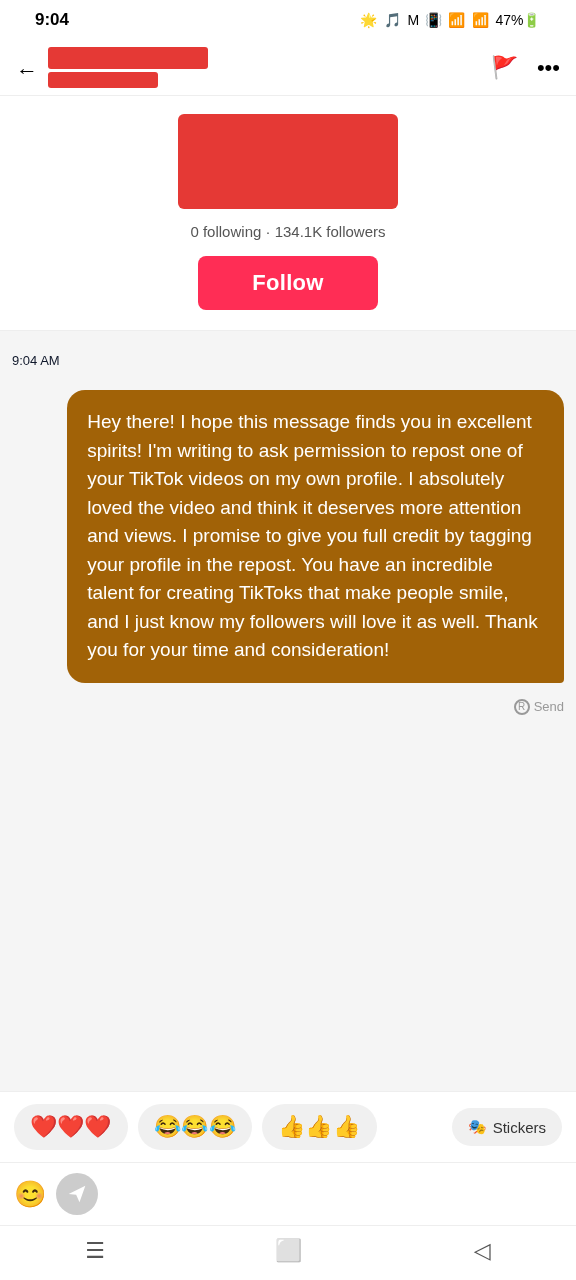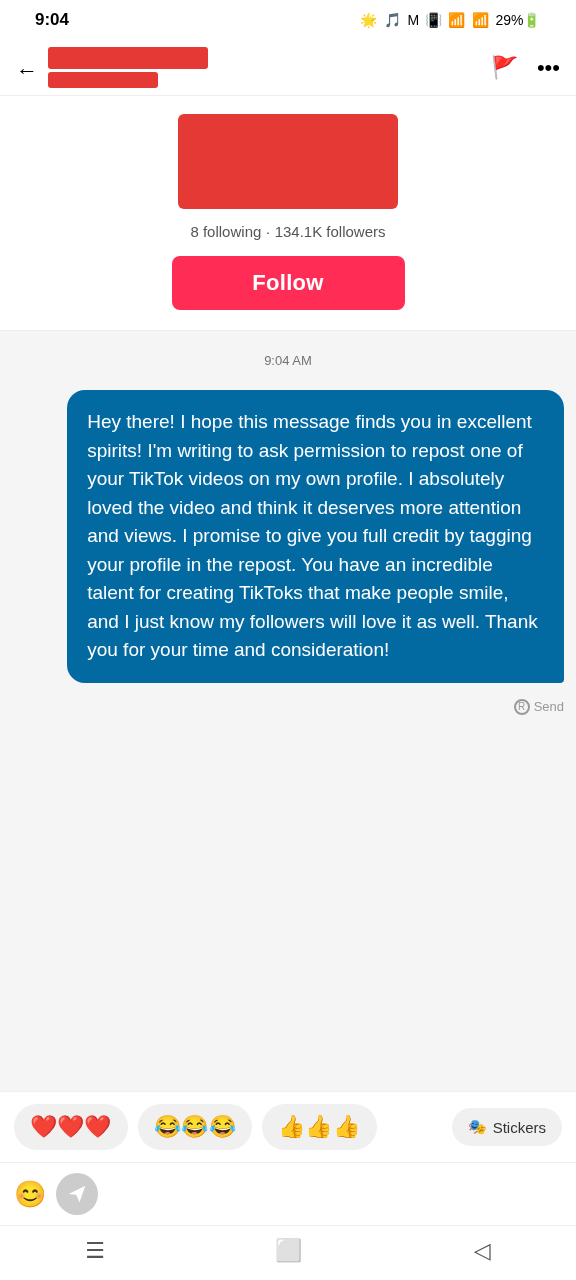--- a/index.html
+++ b/index.html
@@ -108,46 +108,45 @@
       margin-bottom: 16px;
     }
     .follow-btn {
       background: #ff2d55;
       color: #fff;
       font-size: 22px;
       font-weight: 700;
       border: none;
       border-radius: 8px;
       padding: 14px 0;
-      width: 233px;
+      width: 180px;
       cursor: pointer;
       letter-spacing: 0.3px;
     }
 
     
     .chat-area {
       flex: 1;
       background: #f5f5f5;
       padding: 16px 12px;
       display: flex;
       flex-direction: column;
       gap: 12px;
     }
     .timestamp-center {
-      text-align: center;
       font-size: 13px;
-      color: #737373;
+      color: #0f172a;
       margin: 6px 0 10px;
     }
     .message-bubble-wrapper {
       display: flex;
       justify-content: flex-end;
     }
     .message-bubble {
-      background: #0369a1;
+      background: #a16207;
       color: #fff;
       font-size: 19px;
       line-height: 1.5;
       padding: 18px 20px;
       border-radius: 18px 18px 4px 18px;
       max-width: 90%;
     }
     .sent-indicator {
       text-align: right;
       font-size: 13px;
@@ -261,41 +260,41 @@
 
 <div class="status-bar">
   <span class="status-time">9:04</span>
   <div class="status-icons">
     <span class="status-icon-item">🌟</span>
     <span class="status-icon-item">🎵</span>
     <span class="status-icon-item">M</span>
     <span class="status-icon-item">📳</span>
     <span class="status-icon-item">📶</span>
     <span class="status-icon-item">📶</span>
-    <span class="status-icon-item">29%🔋</span>
+    <span class="status-icon-item">47%🔋</span>
   </div>
 </div>
 
 <div class="header">
   <div class="header-left">
     <span class="back-btn">←</span>
     <div class="header-avatar-block">
       <div class="header-name-redacted"></div>
       <div class="header-username-redacted"></div>
     </div>
   </div>
   <div class="header-right">
     <span class="header-icon">🚩</span>
     <span class="header-icon">•••</span>
   </div>
 </div>
 
 <div class="profile-section">
   <div class="profile-avatar-redacted"></div>
-  <div class="profile-stats">8 following · 134.1K followers</div>
+  <div class="profile-stats">0 following · 134.1K followers</div>
   <button class="follow-btn">Follow</button>
 </div>
 
 <div class="chat-area">
   <div class="timestamp-center">9:04 AM</div>
   <div class="message-bubble-wrapper">
     <div class="message-bubble">Hey there! I hope this message finds you in excellent spirits! I'm writing to ask permission to repost one of your TikTok videos on my own profile. I absolutely loved the video and think it deserves more attention and views. I promise to give you full credit by tagging your profile in the repost. You have an incredible talent for creating TikToks that make people smile, and I just know my followers will love it as well. Thank you for your time and consideration!</div>
   </div>
   <div class="sent-indicator">
     <span class="sent-circle">R</span>

